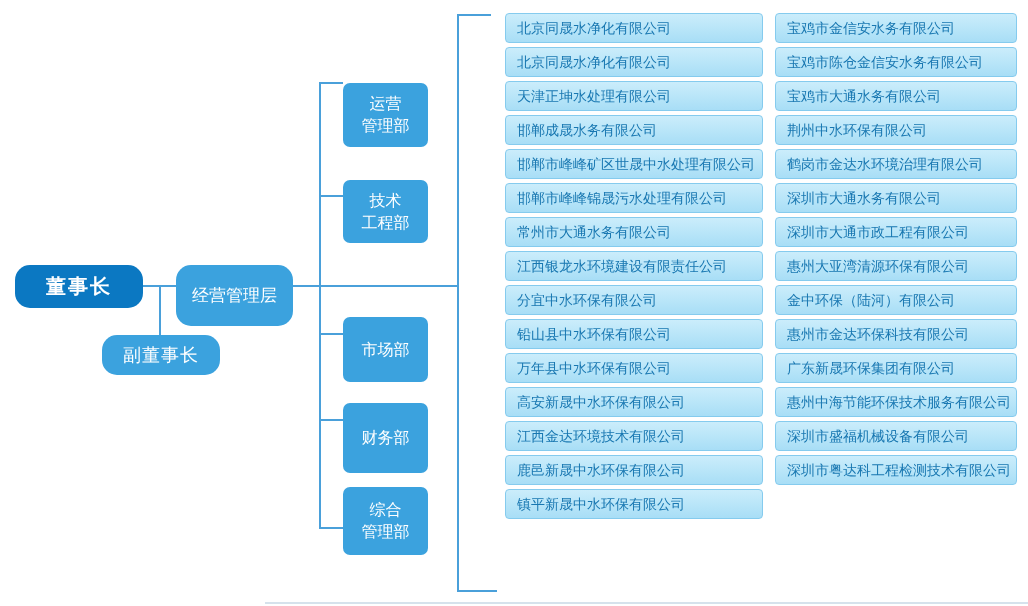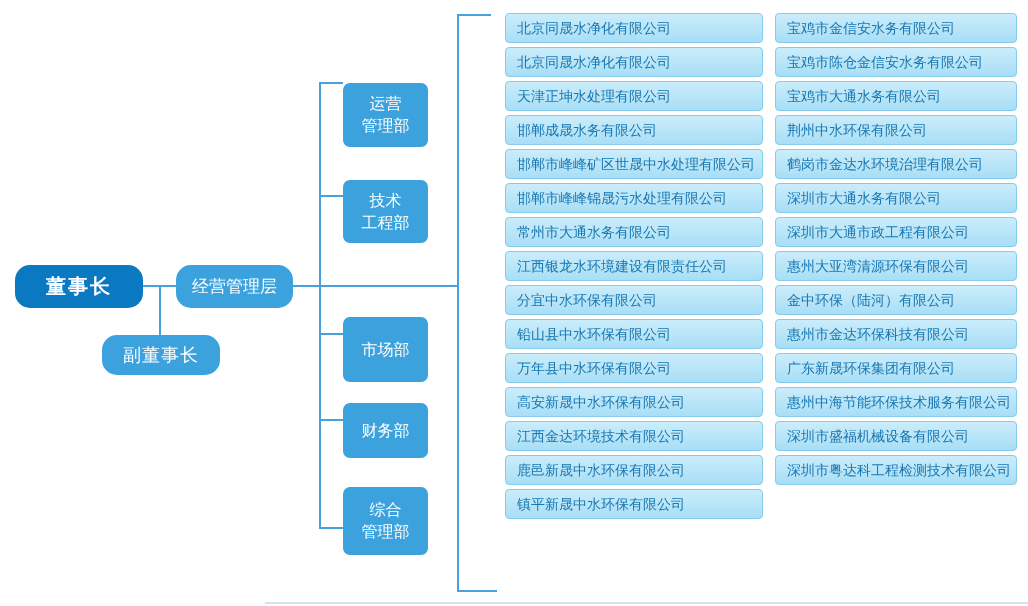--- a/index.html
+++ b/index.html
@@ -16,29 +16,29 @@
   .stage{
     position:relative;width:1028px;height:606px;background:#ffffff;overflow:hidden;
     font-family:"DejaVu Sans","Liberation Sans",sans-serif;
   }
   .node{
     position:absolute;display:flex;align-items:center;justify-content:center;
     color:#fff;text-align:center;border-radius:15px;box-sizing:border-box;
   }
   .chairman{left:15px;top:265px;width:128px;height:43px;background:var(--primary-dark);font-size:20px;font-weight:bold;letter-spacing:2px;}
   .vice{left:102px;top:335px;width:118px;height:40px;background:var(--primary);font-size:18px;letter-spacing:1px;}
-  .mgmt{left:176px;top:265px;width:117px;height:43px;background:var(--primary);font-size:17px;}
+  .mgmt{left:176px;top:265px;width:117px;height:61px;background:var(--primary);font-size:17px;}
   .dept{
     left:343px;width:85px;background:var(--primary);font-size:16px;border-radius:7px;
     white-space:pre-line;line-height:1.35;margin-top:15px;
   }
   #dept0{top:68px;height:64px;}
   #dept1{top:165px;height:63px;}
   #dept2{top:302px;height:65px;}
-  #dept3{top:388px;height:55px;}
+  #dept3{top:388px;height:70px;}
   #dept4{top:472px;height:68px;}
 
   .line{position:absolute;background:var(--line);}
   .l-chair-mgmt{left:143px;top:285px;width:33px;height:2px;}
   .l-vice-drop{left:159px;top:285px;width:2px;height:51px;}
   .l-mgmt-right{left:293px;top:285px;width:166px;height:2px;}
   .l-dept-trunk{left:319px;top:82px;width:2px;height:447px;}
   .l-stub{left:321px;width:22px;height:2px;}
   .l-stub0{top:82px;} .l-stub1{top:195px;} .l-stub2{top:333px;} .l-stub3{top:419px;} .l-stub4{top:527px;}
   .l-comp-trunk{left:457px;top:14px;width:2px;height:578px;}

